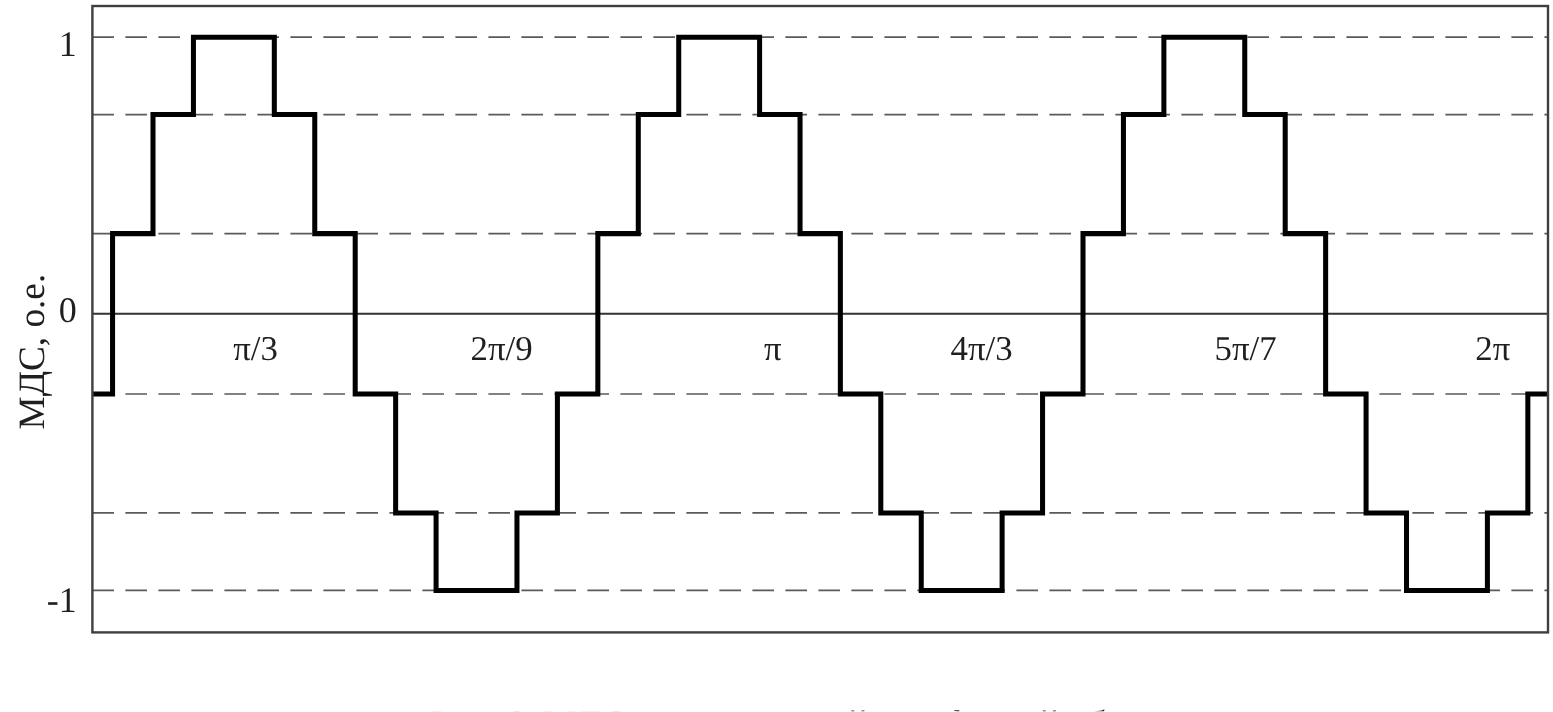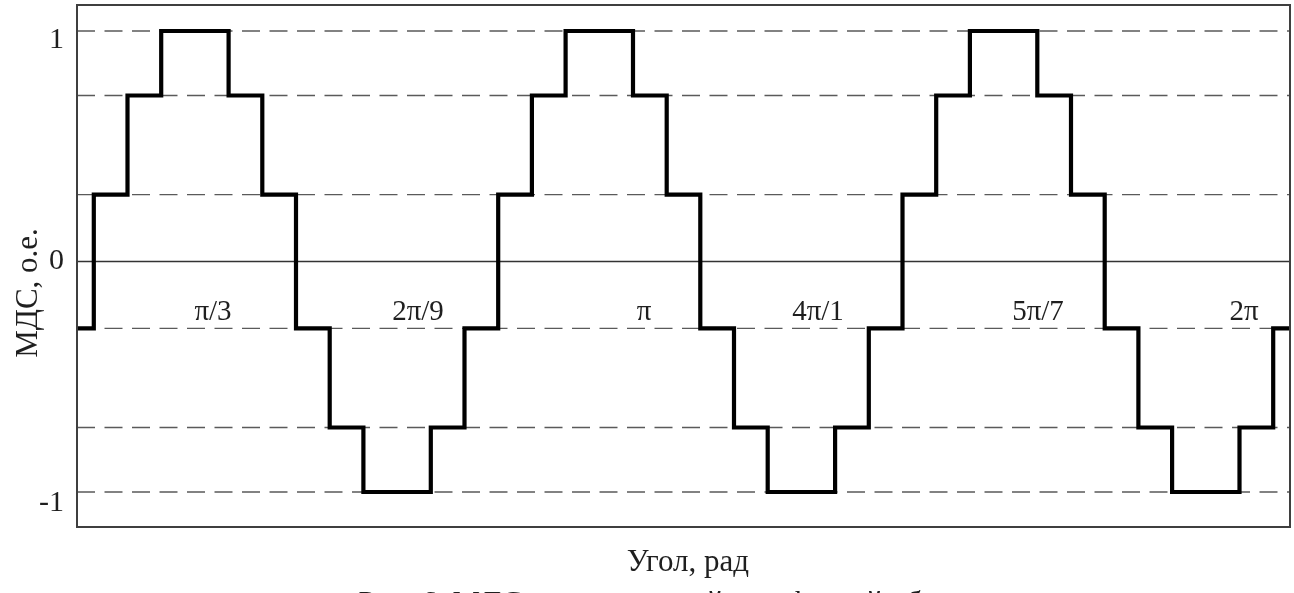--- a/index.html
+++ b/index.html
@@ -22,21 +22,20 @@
     line-height: 34px;
     white-space: nowrap;
   }
   .xtick {
     position: absolute;
     width: 140px;
     text-align: center;
     font-size: 29px;
     line-height: 34px;
     white-space: nowrap;
-    margin-top: 19px;
   }
   .ylabel-box {
     position: absolute;
     left: -83px;
     top: 274px;
     width: 220px;
     height: 38px;
     transform: rotate(-90deg);
     text-align: center;
     font-size: 31px;
@@ -84,21 +83,20 @@
 
   <div id="yticks">
       <div class="ytick" style="top: 21px;">1</div>
       <div class="ytick" style="top: 242px;">0</div>
       <div class="ytick" style="top: 484px;">-1</div>
     </div>
   <div id="xticks">
       <div class="xtick" style="left: 143px; top: 274px;">π/3</div>
       <div class="xtick" style="left: 348px; top: 274px;">2π/9</div>
       <div class="xtick" style="left: 574px; top: 274px;">π</div>
-      <div class="xtick" style="left: 748px; top: 274px;">4π/1</div>
+      <div class="xtick" style="left: 748px; top: 274px;">4π/3</div>
       <div class="xtick" style="left: 968px; top: 274px;">5π/7</div>
       <div class="xtick" style="left: 1174px; top: 274px;">2π</div>
     </div>
 
-  <div class="xlabel-box">Угол, рад</div>
 
   <div class="caption">Рис. 6. МДС симметричной трехфазной обмотки</div>
 </div>
 
 </body></html>

